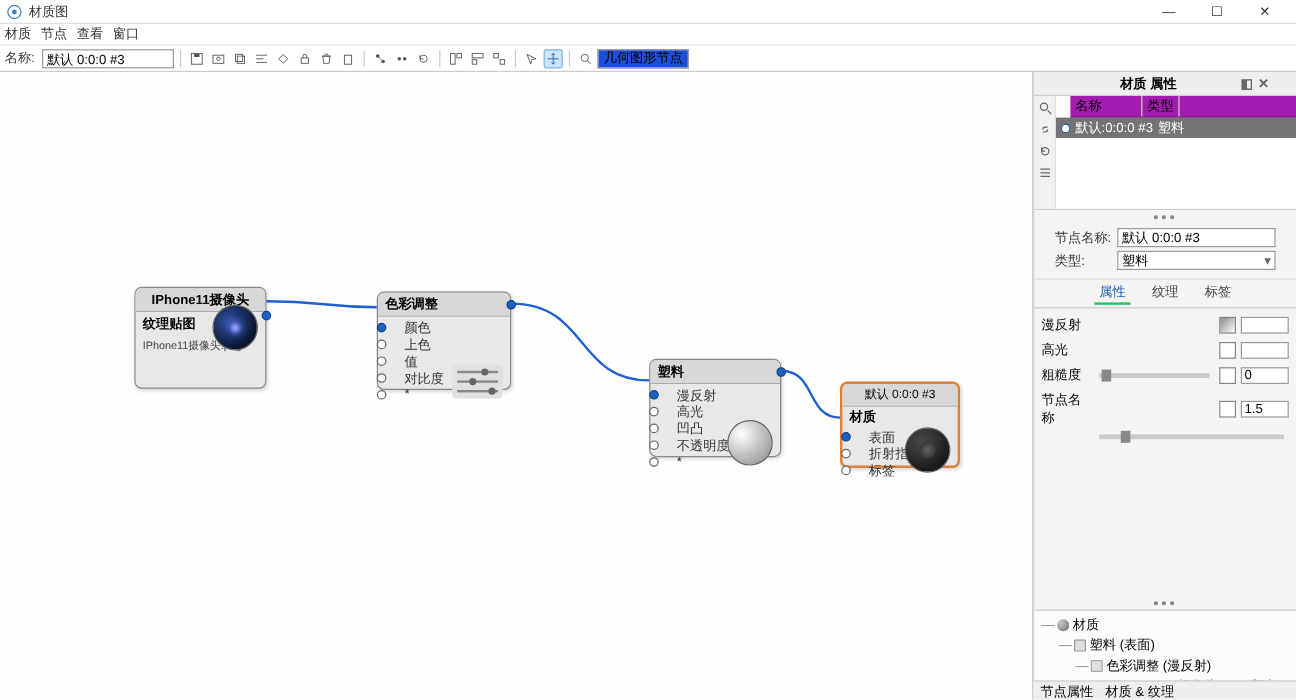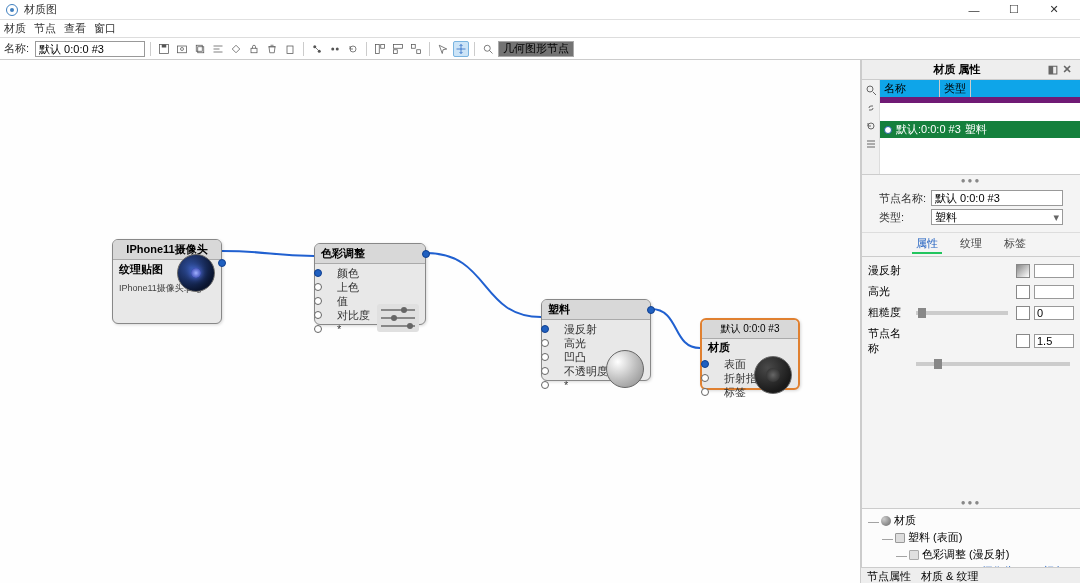--- a/index.html
+++ b/index.html
@@ -18,21 +18,21 @@
 .menubar span { color: #333; }
 
 
 .toolbar { height: 22px; background: #fff; display: flex; align-items: center; padding: 2px 4px; gap: 2px; border-bottom: 1px solid #ccc; }
 .toolbar .lbl { color: #333; margin-right: 4px; }
 .toolbar .namebox { width: 110px; height: 16px; border: 1px solid #999; background: #fff; padding: 0 3px; }
 .toolbar .sep { width: 1px; height: 14px; background: #ccc; margin: 0 3px; }
 .tbtn { width: 16px; height: 16px; display: flex; align-items: center; justify-content: center; color: #555; border-radius: 2px; }
 .tbtn.active { background: #cce4f7; border: 1px solid #7ab4e0; }
 .tbtn svg { width: 12px; height: 12px; }
-.toolbar .geobox { border: 1px solid #aaa; background: #737373; padding: 1px 4px; height: 16px; display: flex; align-items: center; }
+.toolbar .geobox { border: 1px solid #aaa; background: #1d4ed8; padding: 1px 4px; height: 16px; display: flex; align-items: center; }
 
 
 .main { display: flex; height: 523px; }
 .canvas { flex: 1; background: #fefefe; position: relative; border-right: 1px solid #ccc; }
 
 
 .node { position: absolute; background: #e8e8e8; border: 1px solid #888; border-radius: 6px; box-shadow: 1px 1px 3px rgba(0,0,0,0.15); }
 .node.selected { border: 2px solid #e08030; }
 .node-title { background: #d8d8d8; border-bottom: 1px solid #aaa; padding: 2px 6px; font-weight: bold; border-radius: 5px 5px 0 0; text-align: center; }
 .node-sub { padding: 2px 6px; font-weight: bold; }
@@ -56,32 +56,32 @@
 .thumb.plastic { background: radial-gradient(circle at 30% 30%, #fff, #c0c0c0 50%, #888); }
 .thumb.speaker { background: radial-gradient(circle at 35% 30%, #4a4a4a, #1a1a1a 70%); }
 .thumb.speaker::after { content: ""; position: absolute; width: 14px; height: 14px; background: radial-gradient(circle, #666, #222); border-radius: 50%; top: 50%; left: 50%; transform: translate(-50%, -50%); }
 
 
 svg.wires { position: absolute; top: 0; left: 0; width: 100%; height: 100%; pointer-events: none; }
 svg.wires path { stroke: #2060d0; stroke-width: 2; fill: none; }
 
 
 .rpanel { width: 219px; background: #f4f4f4; display: flex; flex-direction: column; border-left: 1px solid #ccc; }
-.panel-hdr { background: #eee; border-bottom: 1px solid #ccc; padding: 2px 6px; font-weight: bold; display: flex; align-items: center; }
+.panel-hdr { background: #eee; border-bottom: 1px solid #ccc; padding: 2px 20px; font-weight: bold; display: flex; align-items: center; }
 .panel-hdr .sp { flex: 1; text-align: center; }
 .panel-hdr .pbtn { width: 14px; height: 14px; display: flex; align-items: center; justify-content: center; color: #666; }
 
 .mat-list-area { display: flex; height: 95px; border-bottom: 1px solid #ccc; }
 .mat-icons { width: 18px; background: #f0f0f0; border-right: 1px solid #ddd; display: flex; flex-direction: column; align-items: center; gap: 6px; padding-top: 4px; }
 .mat-icons .ic { width: 12px; height: 12px; color: #666; }
 .mat-table { flex: 1; background: #fff; }
-.mat-table-hdr { display: flex; background: #0ea5e9; border-bottom: 6px solid #701a75; }
+.mat-table-hdr { display: flex; background: #a21caf; border-bottom: 1px solid #701a75; margin-left: 12px; }
 .mat-table-hdr div { padding: 1px 4px; border-right: 1px solid #ccc; }
 .mat-table-hdr .c1 { width: 60px; }
-.mat-table-row { display: flex; background: #15803d; color: #fff; padding: 1px 4px; align-items: center; gap: 4px; margin-top: 18px; }
+.mat-table-row { display: flex; background: #737373; color: #fff; padding: 1px 4px; align-items: center; gap: 4px; }
 .mat-table-row .dot { width: 8px; height: 8px; background: #fff; border: 1px solid #2060a0; border-radius: 50%; }
 
 .dots-sep { text-align: center; color: #888; padding: 1px 0; letter-spacing: 2px; font-size: 8px; }
 
 .prop-area { padding: 4px 17px; border-bottom: 1px solid #ddd; }
 .prop-row { display: flex; align-items: center; margin-bottom: 3px; gap: 4px; }
 .prop-row .plbl { width: 48px; color: #333; }
 .prop-row .pfield { flex: 1; height: 16px; border: 1px solid #999; background: #fff; padding: 0 3px; display: flex; align-items: center; }
 .prop-row .dd::after { content: "▾"; margin-left: auto; color: #666; }
 

